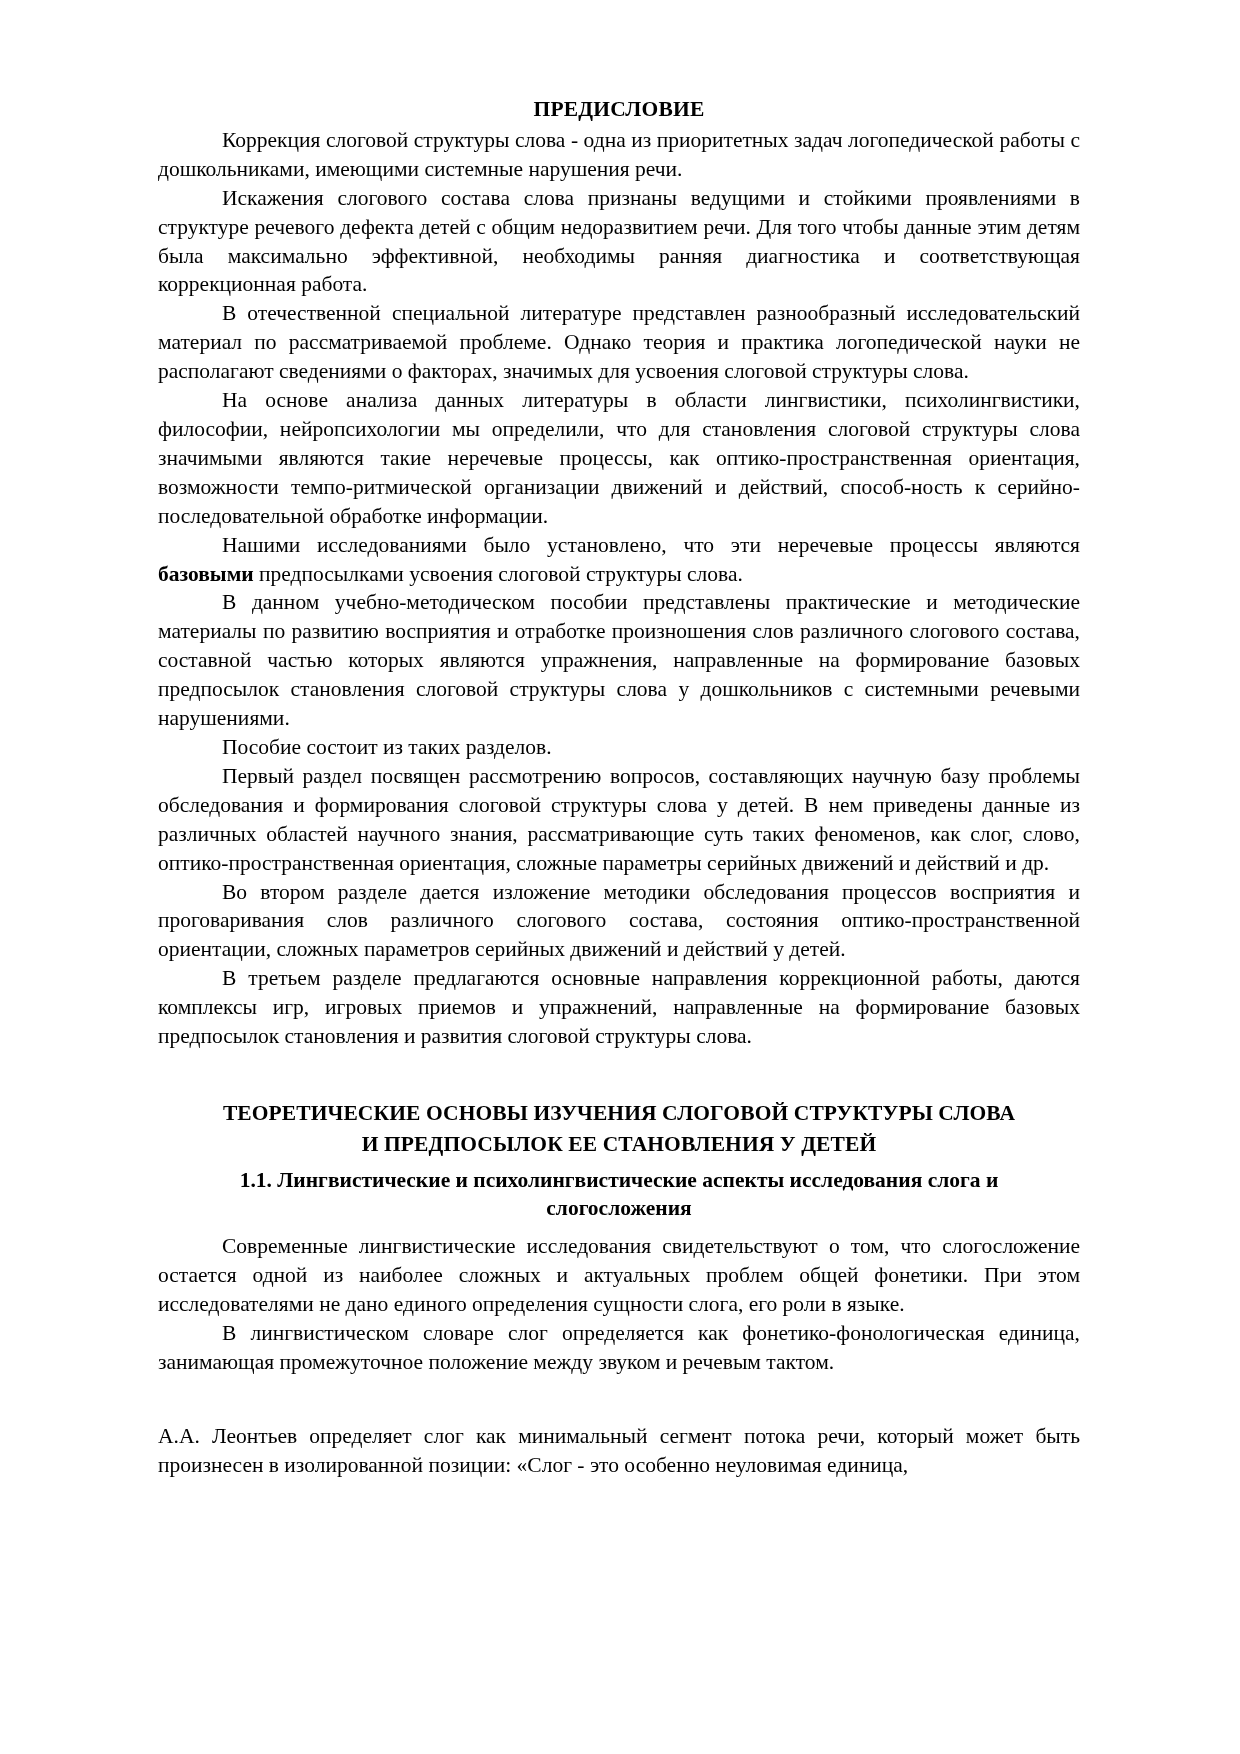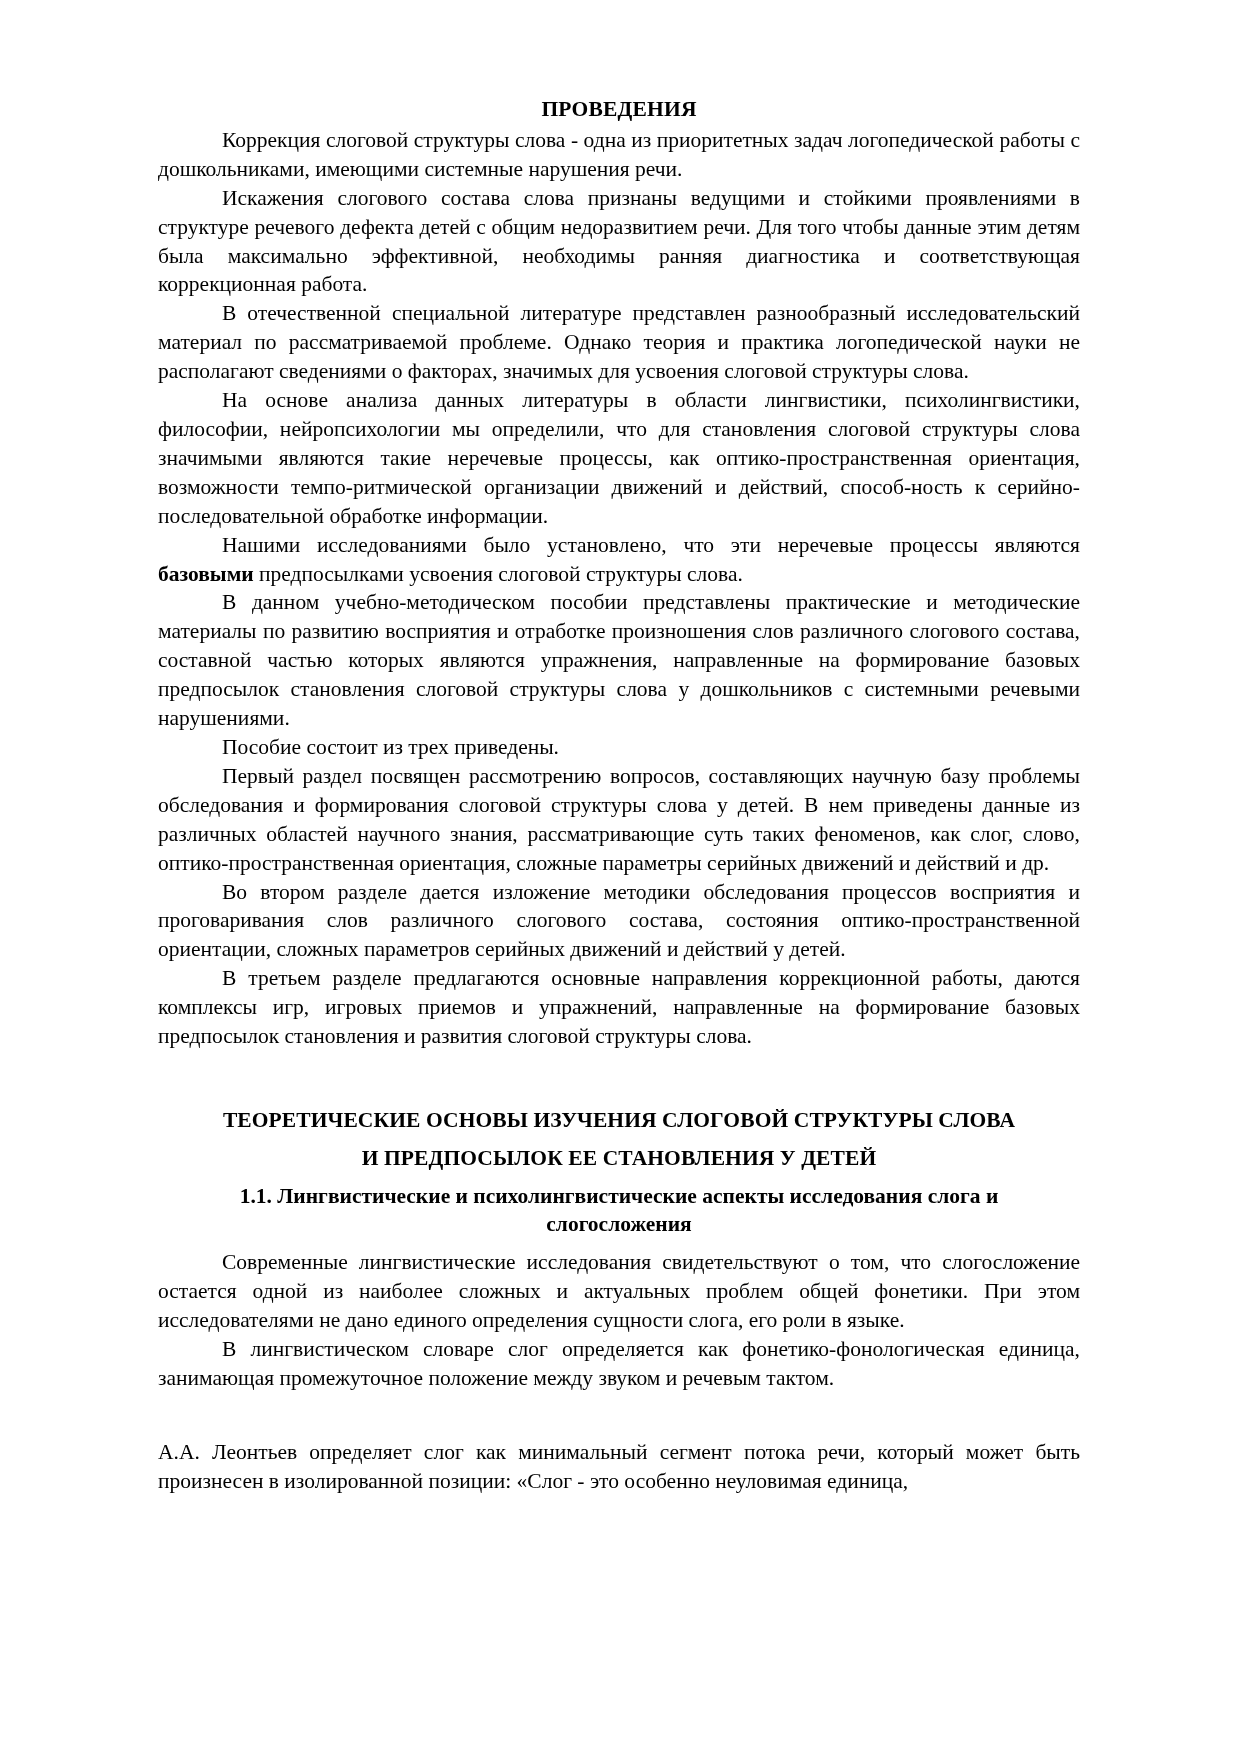--- a/index.html
+++ b/index.html
@@ -50,52 +50,52 @@
   b.bold-run {
     font-weight: bold;
   }
   .gap-block {
     height: 46px;
   }
   h2.section-title {
     font-size: 21.5px;
     font-weight: bold;
     text-align: center;
-    margin: 9px;
+    margin: 2px;
     line-height: 1.34;
     letter-spacing: 0.1px;
   }
   h3.subsection-title {
     font-size: 21.5px;
     font-weight: bold;
     text-align: center;
     margin: 7px;
     line-height: 1.34;
   }
   .after-heading {
     height: 2px;
   }
 </style>
 </head>
 <body>
 
 <div class="page">
   <div class="content">
 
-    <h1 class="doc-title">ПРОВЕДЕНИЯ</h1>
+    <h1 class="doc-title">ПРЕДИСЛОВИЕ</h1>
 
     <p class="para">Коррекция слоговой структуры слова - одна из приоритетных задач логопедической работы с дошкольниками, имеющими системные нарушения речи.</p>
     <p class="para">Искажения слогового состава слова признаны ведущими и стойкими проявлениями в структуре речевого дефекта детей с общим недоразвитием речи. Для того чтобы данные этим детям была максимально эффективной, необходимы ранняя диагностика и соответствующая коррекционная работа.</p>
     <p class="para">В отечественной специальной литературе представлен разнообразный исследовательский материал по рассматриваемой проблеме. Однако теория и практика логопедической науки не располагают сведениями о факторах, значимых для усвоения слоговой структуры слова.</p>
     <p class="para">На основе анализа данных литературы в области лингвистики, психолингвистики, философии, нейропсихологии мы определили, что для становления слоговой структуры слова значимыми являются такие неречевые процессы, как оптико-пространственная ориентация, возможности темпо-ритмической организации движений и действий, способ-ность к серийно-последовательной обработке информации.</p>
 
     <p class="para"><span>Нашими исследованиями было установлено, что эти неречевые процессы являются </span><b class="bold-run">базовыми</b><span> предпосылками усвоения слоговой структуры слова.</span></p>
 
     <p class="para">В данном учебно-методическом пособии представлены практические и методические материалы по развитию восприятия и отработке произношения слов различного слогового состава, составной частью которых являются упражнения, направленные на формирование базовых предпосылок становления слоговой структуры слова у дошкольников с системными речевыми нарушениями.</p>
-    <p class="para">Пособие состоит из трех приведены.</p>
+    <p class="para">Пособие состоит из таких разделов.</p>
     <p class="para">Первый раздел посвящен рассмотрению вопросов, составляющих научную базу проблемы обследования и формирования слоговой структуры слова у детей. В нем приведены данные из различных областей научного знания, рассматривающие суть таких феноменов, как слог, слово, оптико-пространственная ориентация, сложные параметры серийных движений и действий и др.</p>
     <p class="para">Во втором разделе дается изложение методики обследования процессов восприятия и проговаривания слов различного слогового состава, состояния оптико-пространственной ориентации, сложных параметров серийных движений и действий у детей.</p>
     <p class="para">В третьем разделе предлагаются основные направления коррекционной работы, даются комплексы игр, игровых приемов и упражнений, направленные на формирование базовых предпосылок становления и развития слоговой структуры слова.</p>
 
     <div class="gap-block"></div>
 
     <h2 class="section-title">ТЕОРЕТИЧЕСКИЕ ОСНОВЫ ИЗУЧЕНИЯ СЛОГОВОЙ СТРУКТУРЫ СЛОВА</h2>
     <h2 class="section-title">И ПРЕДПОСЫЛОК ЕЕ СТАНОВЛЕНИЯ У ДЕТЕЙ</h2>
     <h3 class="subsection-title">1.1. Лингвистические и психолингвистические аспекты исследования слога и слогосложения</h3>
 

